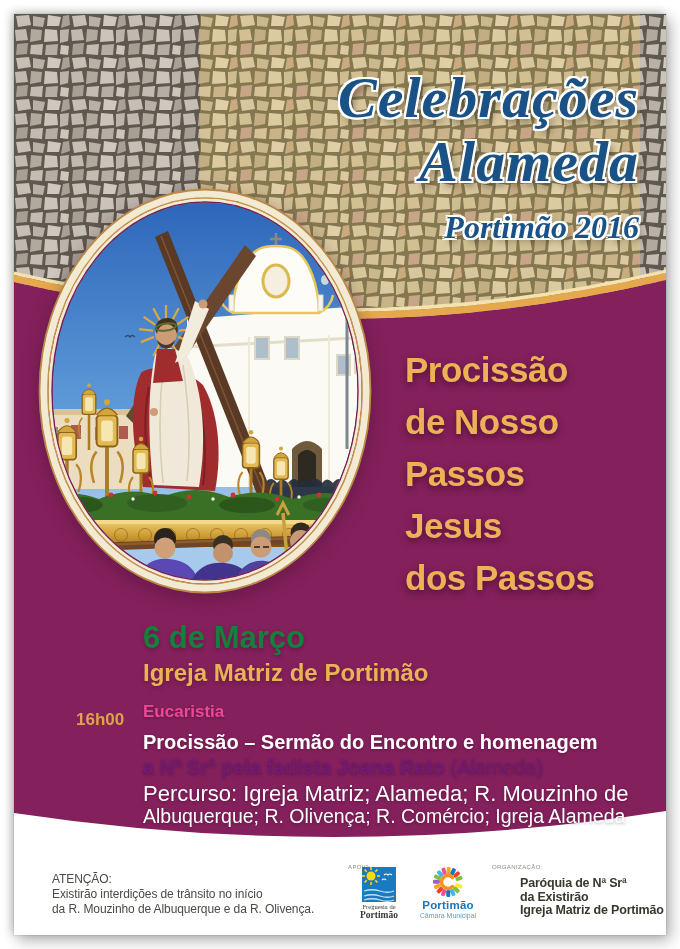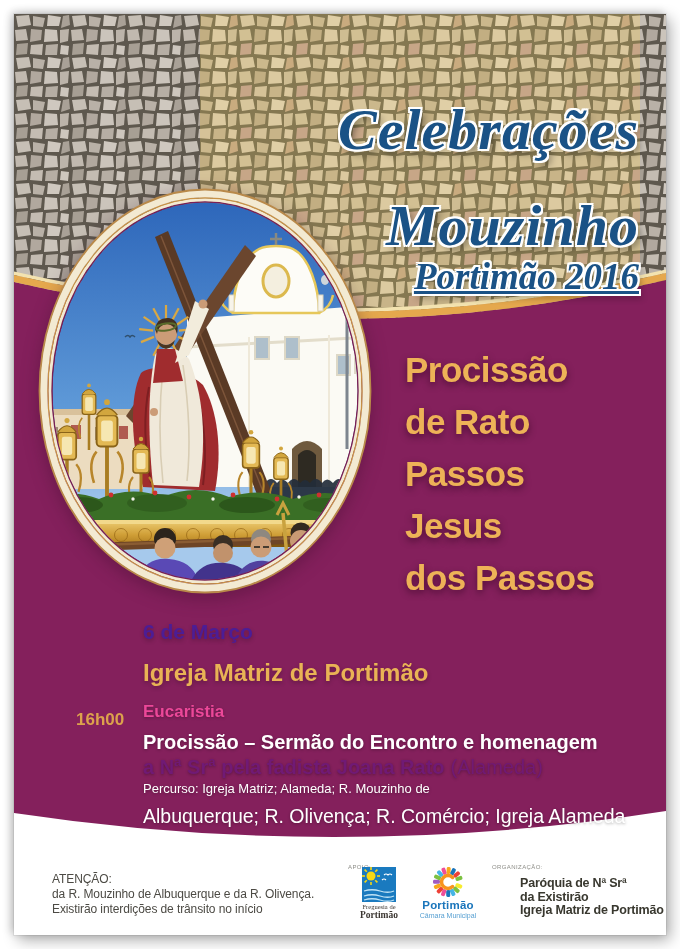--- a/index.html
+++ b/index.html
@@ -15,40 +15,38 @@
   #oval-svg{position:absolute;left:23px;top:173px;filter:drop-shadow(0 5px 9px rgba(50,10,35,.35));}
 
   .title-block{
     position:absolute;top:52px;right:27px;text-align:right;
     font-family:"Liberation Serif", serif;font-style:italic;font-weight:bold;
     color:#1a5286;line-height:64px;
   }
   .title-line{
     font-size:58px;letter-spacing:1px;
     text-shadow:-2px -2px 0 #fff,2px -2px 0 #fff,-2px 2px 0 #fff,2px 2px 0 #fff,0 -2px 0 #fff,0 2px 0 #fff,-2px 0 0 #fff,2px 0 0 #fff, 4px 5px 7px rgba(0,0,0,.4);
-    margin-top:32px;
   }
   .subtitle-line{
-    font-size:37px;line-height:38px;
+    font-size:32px;margin-top:14px;line-height:38px;
     text-shadow:-2px -2px 0 #fff,2px -2px 0 #fff,-2px 2px 0 #fff,2px 2px 0 #fff,0 -2px 0 #fff,0 2px 0 #fff,-2px 0 0 #fff,2px 0 0 #fff, 3px 4px 6px rgba(0,0,0,.4);
-    text-decoration:underline;
   }
   .headline{
     position:absolute;left:391px;top:330px;
     font-size:35px;font-weight:bold;line-height:52px;letter-spacing:-0.5px;
     color:#edb257;text-shadow:0 3px 7px rgba(40,0,28,.55);
   }
-  .evt-date{position:absolute;left:129px;top:606px;font-size:21px;font-weight:bold;color:#4c1d95;text-shadow:0 2px 4px rgba(0,0,0,.25);}
+  .evt-date{position:absolute;left:129px;top:606px;font-size:31px;font-weight:bold;color:#15803d;text-shadow:0 2px 4px rgba(0,0,0,.25);}
   .evt-venue{position:absolute;left:129px;top:645px;font-size:24px;font-weight:bold;color:#e9b355;text-shadow:0 2px 4px rgba(0,0,0,.25);}
   .evt-time{position:absolute;left:62px;top:696px;font-size:17px;font-weight:bold;color:#dca24c;}
   .evt-name{position:absolute;left:129px;top:688px;font-size:17px;font-weight:bold;color:#ec4899;text-shadow:0 1px 3px rgba(0,0,0,.3);}
   .evt-b1{position:absolute;left:129px;top:717px;font-size:20px;font-weight:bold;color:#ffffff;text-shadow:0 1px 3px rgba(0,0,0,.3);}
   .evt-b2{position:absolute;left:129px;top:742px;font-size:20px;font-weight:bold;color:#701a75;text-shadow:0 1px 3px rgba(0,0,0,.3);}
   .evt-b2 .note{font-weight:normal;margin-left:6px;}
-  .evt-r1{position:absolute;left:129px;top:767px;font-size:13px;color:#ffffff;text-shadow:0 1px 3px rgba(0,0,0,.3);}
+  .evt-r1{position:absolute;left:129px;top:767px;font-size:22px;color:#ffffff;text-shadow:0 1px 3px rgba(0,0,0,.3);}
   .evt-r2{position:absolute;left:129px;top:791px;font-size:19.5px;color:#ffffff;text-shadow:0 1px 3px rgba(0,0,0,.3);}
 
   .attention{position:absolute;left:38px;top:858px;font-size:12px;line-height:15px;color:#4c4a44;letter-spacing:-0.1px;}
   .mini-label{position:absolute;font-size:6px;letter-spacing:.4px;color:#8d8d87;}
   .freg-text{position:absolute;left:334px;top:889px;width:62px;text-align:center;color:#3b3631;font-family:"Liberation Serif",serif;}
   .freg-text .l1{font-size:6.5px;line-height:7px;}
   .freg-text .l2{font-size:9.5px;font-weight:bold;line-height:10px;}
   .cam-text{position:absolute;left:398px;top:885px;width:72px;text-align:center;}
   .cam-text .l1{font-size:11.5px;font-weight:bold;color:#1a75bb;line-height:12px;letter-spacing:.2px;}
   .cam-text .l2{font-size:7px;color:#58a0d2;line-height:9px;}
@@ -298,45 +296,45 @@
       <ellipse cx="168" cy="204" rx="153.2" ry="189.2" stroke="#7a1f55" stroke-width="1.4"></ellipse>
       <ellipse cx="168" cy="204" rx="155.2" ry="191.2" stroke="#f3ead2" stroke-width="3"></ellipse>
       <ellipse cx="168" cy="204" rx="157.2" ry="193.2" stroke="#c89144" stroke-width="1.4"></ellipse>
       <ellipse cx="168" cy="204" rx="161.5" ry="197.5" stroke="#f3ead2" stroke-width="7.5"></ellipse>
       <ellipse cx="168" cy="204" rx="165.5" ry="201.5" stroke="#b9894a" stroke-width="1.8"></ellipse>
     </g>
   </svg>
 
   <div class="title-block">
     <div class="title-line">Celebrações</div>
-    <div class="title-line">Mouzinho</div>
+    <div class="title-line">Alameda</div>
     <div class="subtitle-line">Portimão 2016</div>
   </div>
 
   <div class="headline">
     <div>Procissão</div>
-    <div>de Rato</div>
+    <div>de Nosso</div>
     <div>Passos</div>
     <div>Jesus</div>
     <div>dos Passos</div>
   </div>
 
   <div class="evt-date">6 de Março</div>
   <div class="evt-venue">Igreja Matriz de Portimão</div>
   <div class="evt-time">16h00</div>
   <div class="evt-name">Eucaristia</div>
   <div class="evt-b1">Procissão – Sermão do Encontro e homenagem</div>
   <div class="evt-b2"><span>a Nª Srª pela fadista Joana Rato</span><span class="note">(Alameda)</span></div>
   <div class="evt-r1">Percurso: Igreja Matriz; Alameda; R. Mouzinho de</div>
   <div class="evt-r2">Albuquerque; R. Olivença; R. Comércio; Igreja Alameda</div>
 
   <div class="attention">
     <div>ATENÇÃO:</div>
+    <div>Existirão interdições de trânsito no início</div>
     <div>da R. Mouzinho de Albuquerque e da R. Olivença.</div>
-    <div>Existirão interdições de trânsito no início</div>
   </div>
 
   <div class="mini-label" style="left:334px;top:850px;">APOIO:</div>
 
   <svg class="abs" style="left:348px;top:853px;" width="34" height="36" viewBox="0 0 34 36">
     <rect x="0" y="0" width="34" height="35" fill="#1a7abf"></rect>
     <g transform="translate(9,9)">
       <circle r="4.5" fill="#f8d912"></circle>
       <g stroke="#f8d912" stroke-width="1.6">
         <path d="M0,-6 L0,-9"></path>

